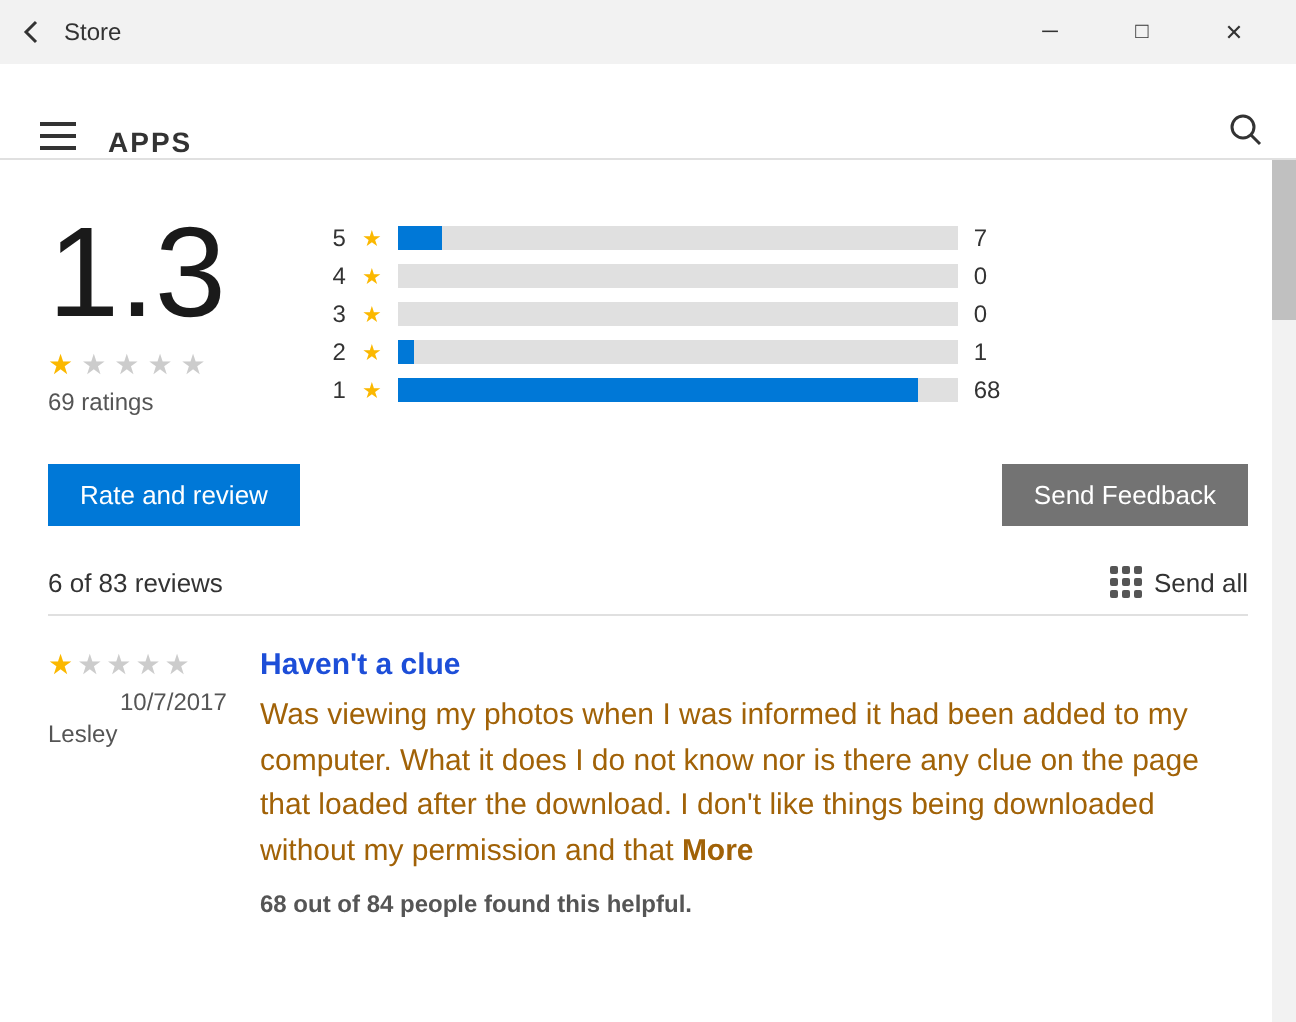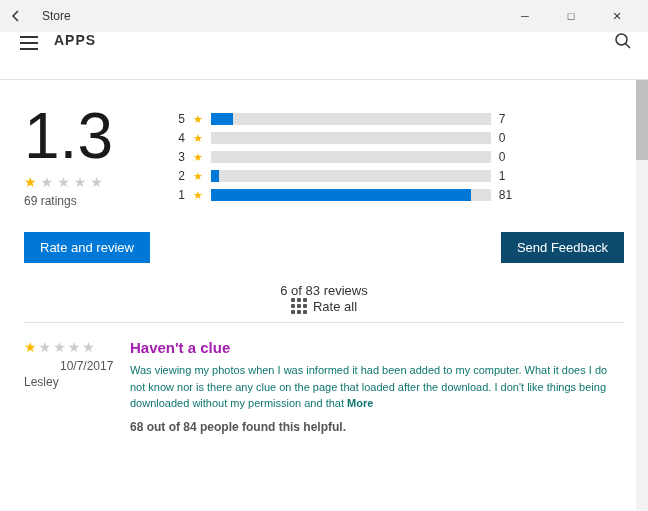--- a/index.html
+++ b/index.html
@@ -17,21 +17,21 @@
       display: flex;
       align-items: center;
       justify-content: space-between;
       padding: 0 8px;
       height: 32px;
       flex-shrink: 0;
     }
     .title-bar-left {
       display: flex;
       align-items: center;
-      gap: 18px;
+      gap: 8px;
     }
     .title-bar-title {
       font-size: 12px;
       color: #333;
     }
     .title-bar-controls {
       display: flex;
       gap: 0;
     }
     .title-bar-btn {
@@ -43,21 +43,21 @@
       display: flex;
       align-items: center;
       justify-content: center;
       font-size: 11px;
       color: #333;
     }
 
     .app-header {
       background: white;
       display: flex;
-      align-items: flex-start;
+      align-items: flex-end;
       padding: 0 16px;
       height: 48px;
       flex-shrink: 0;
       border-bottom: 1px solid #e0e0e0;
     }
     .hamburger-btn {
       background: transparent;
       border: none;
       cursor: pointer;
       padding: 4px;
@@ -107,21 +107,21 @@
       right: 0;
       top: 0;
       width: 12px;
       height: 80px;
       background: #c0c0c0;
     }
 
     .ratings-section {
       display: flex;
       align-items: flex-start;
-      gap: 48px;
+      gap: 36px;
       margin-bottom: 24px;
     }
 
     .big-rating {
       display: flex;
       flex-direction: column;
       align-items: flex-start;
     }
     .big-rating-number {
       font-size: 64px;
@@ -203,37 +203,36 @@
       font-size: 13px;
       cursor: pointer;
       white-space: nowrap;
     }
     .feedback-text {
       font-size: 13px;
       color: #333;
       text-align: right;
     }
     .send-feedback-btn {
-      background: #0c4a6e;
+      background: #737373;
       color: white;
       border: none;
       padding: 8px 16px;
       font-size: 13px;
       cursor: pointer;
       white-space: nowrap;
     }
 
     .reviews-header {
       display: flex;
       align-items: center;
       justify-content: space-between;
       margin-bottom: 16px;
       padding-bottom: 8px;
       border-bottom: 1px solid #e0e0e0;
-      flex-direction: column;
     }
     .reviews-count {
       font-size: 13px;
       color: #333;
     }
     .show-all-btn {
       display: flex;
       align-items: center;
       gap: 6px;
       background: transparent;
@@ -281,26 +280,26 @@
       font-size: 12px;
       color: #555;
       margin-top: 2px;
     }
     .review-right {
       flex: 1;
     }
     .review-title {
       font-size: 15px;
       font-weight: 600;
-      color: #a21caf;
+      color: #1d4ed8;
       margin-bottom: 6px;
     }
     .review-body {
-      font-size: 11px;
-      color: #0f766e;
+      font-size: 15px;
+      color: #a16207;
       line-height: 1.5;
     }
     .review-body strong {
       font-weight: 600;
     }
     .review-helpful {
       font-size: 12px;
       color: #555;
       margin-top: 8px;
       font-weight: bold;
@@ -386,21 +385,21 @@
         <div class="bar-fill" style="width:8px"></div>
       </div>
       <span class="bar-count">1</span>
     </div>
         <div class="bar-row">
       <span class="bar-label">1</span>
       <span class="bar-star">★</span>
       <div class="bar-track">
         <div class="bar-fill" style="width:260px"></div>
       </div>
-      <span class="bar-count">81</span>
+      <span class="bar-count">68</span>
     </div>
       </div>
   </div>
 
   <div class="feedback-section">
     <button class="rate-btn">Rate and review</button>
     <button class="send-feedback-btn">Send Feedback</button>
   </div>
 
   <div class="reviews-header">
@@ -410,21 +409,21 @@
         <div class="grid-dot"></div>
           <div class="grid-dot"></div>
           <div class="grid-dot"></div>
         <div class="grid-dot"></div>
           <div class="grid-dot"></div>
           <div class="grid-dot"></div>
         <div class="grid-dot"></div>
           <div class="grid-dot"></div>
           <div class="grid-dot"></div>
       </div>
-      <span>Rate all</span>
+      <span>Send all</span>
     </button>
   </div>
 
   <div class="review-item">
     <div class="review-left">
       <div class="review-stars">
         <span class="review-star">★</span>
         <span class="review-star empty">★</span>
         <span class="review-star empty">★</span>
         <span class="review-star empty">★</span>

